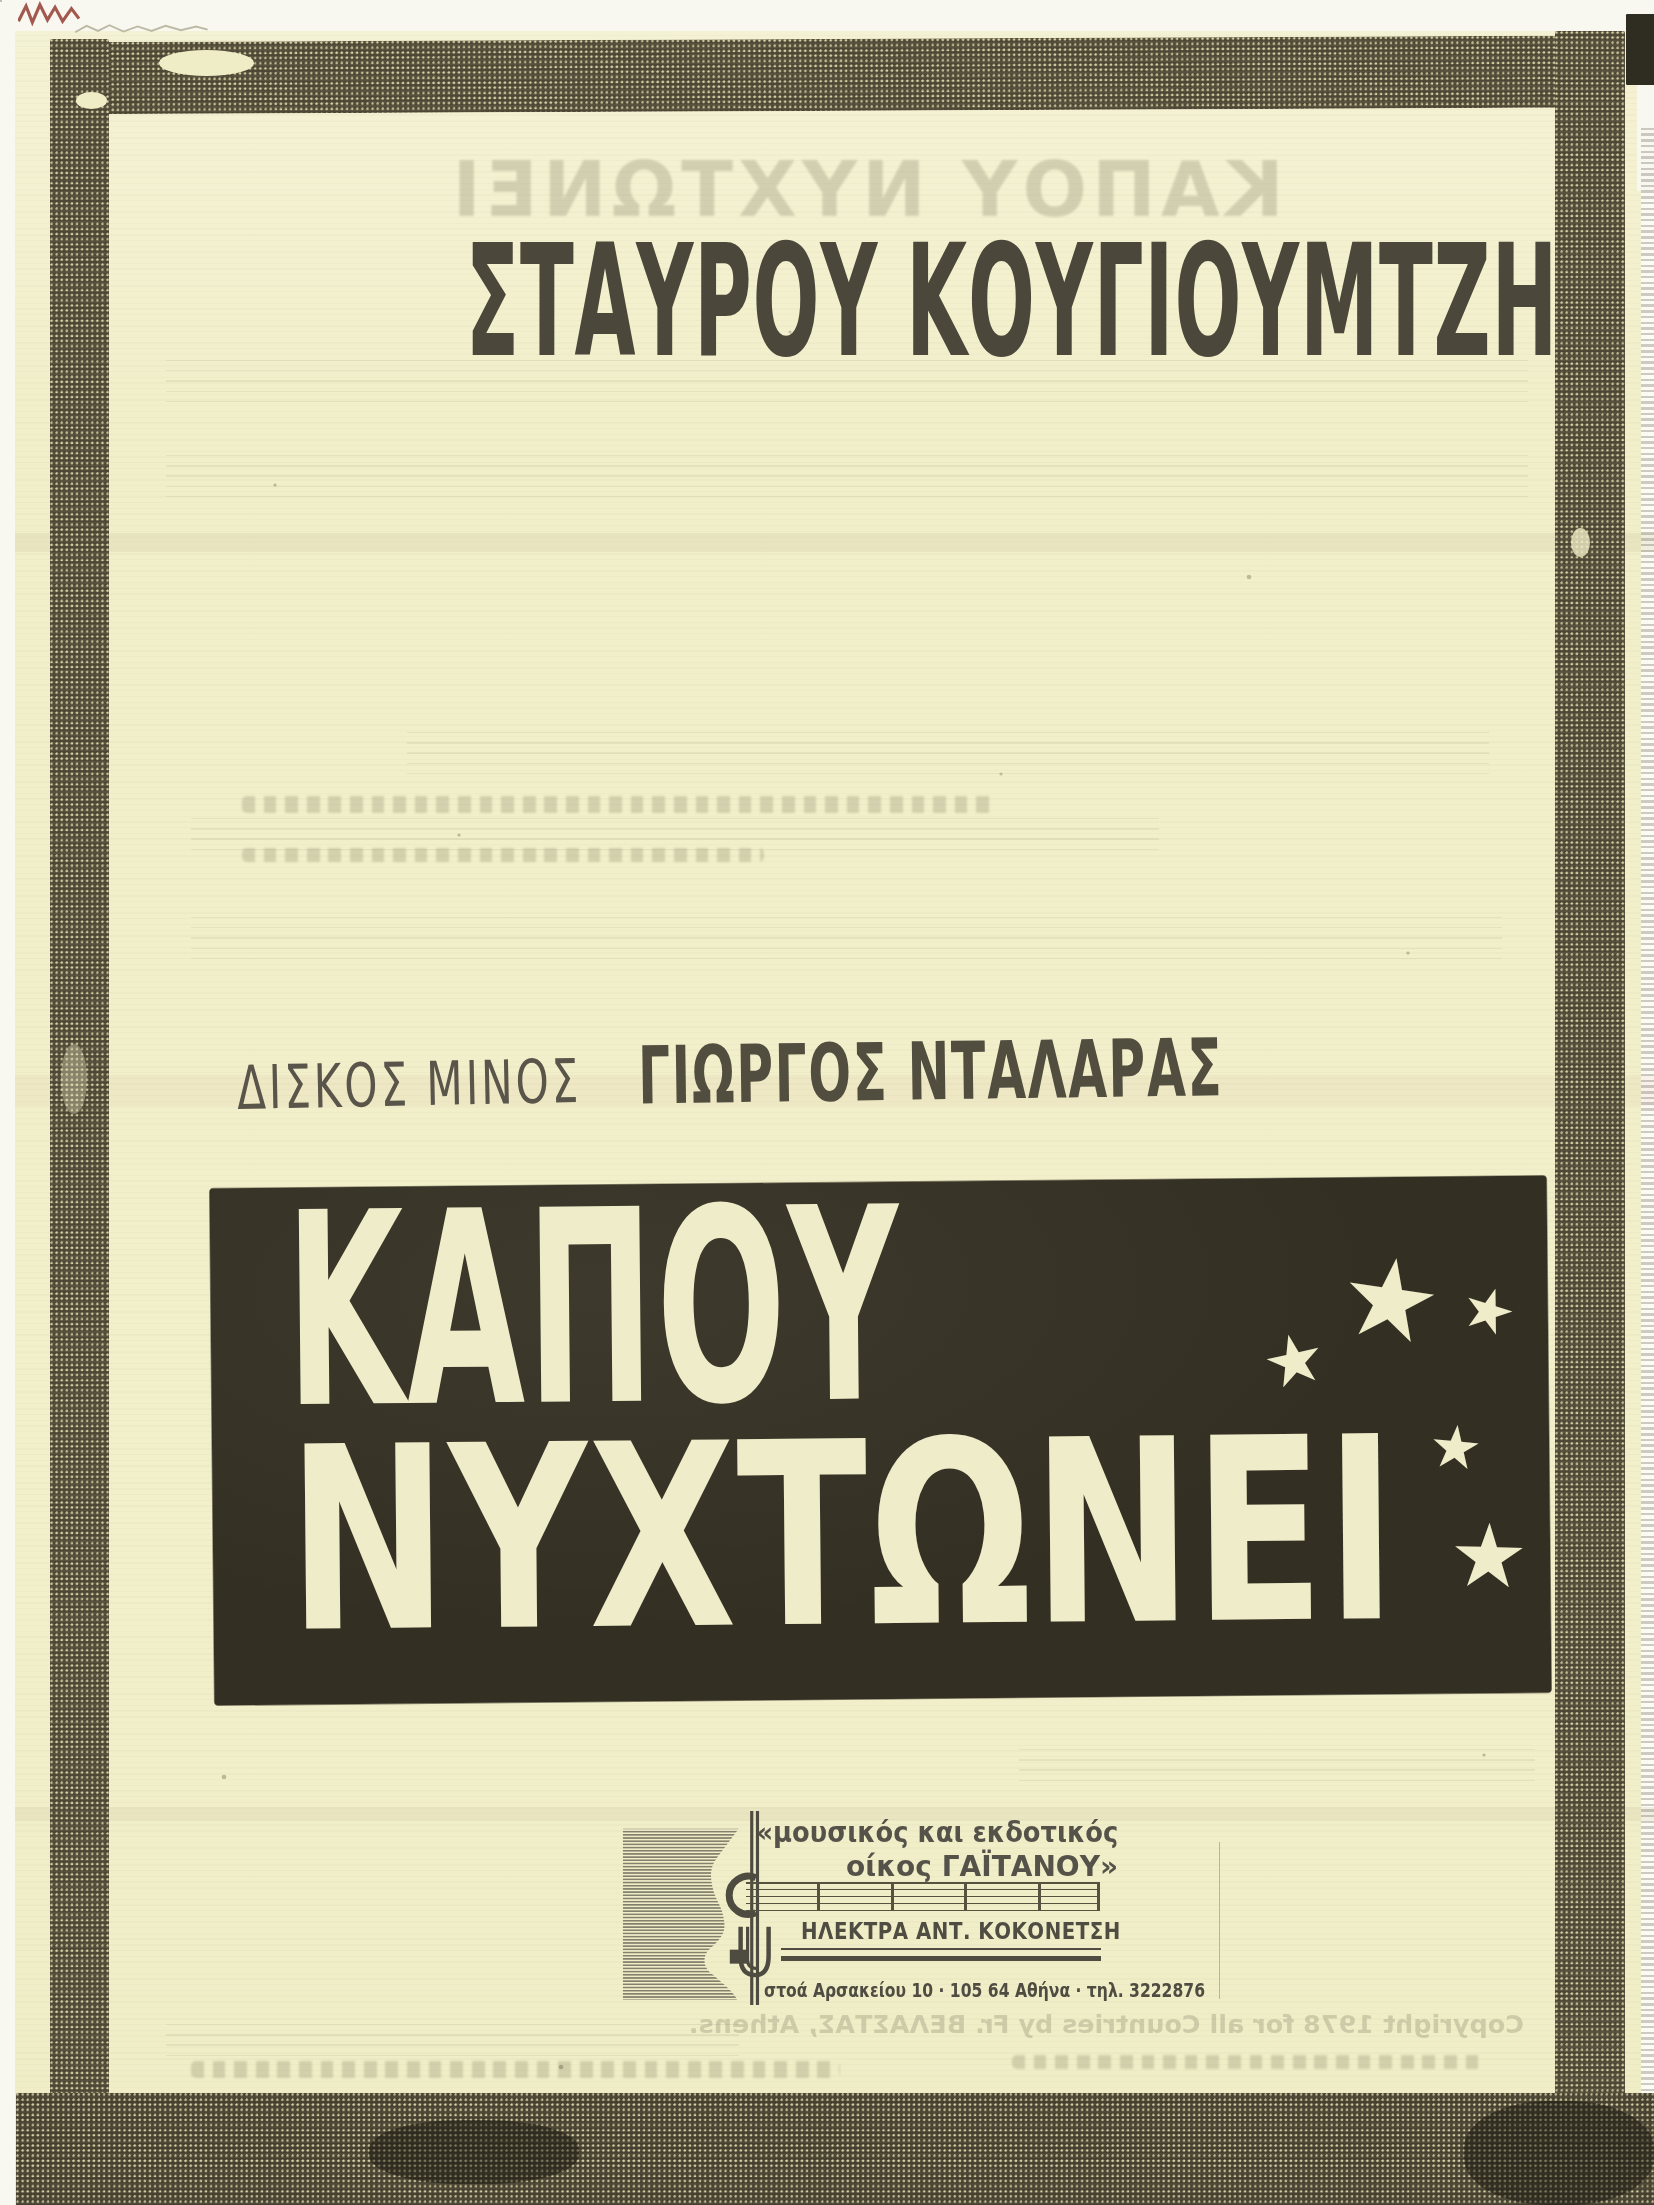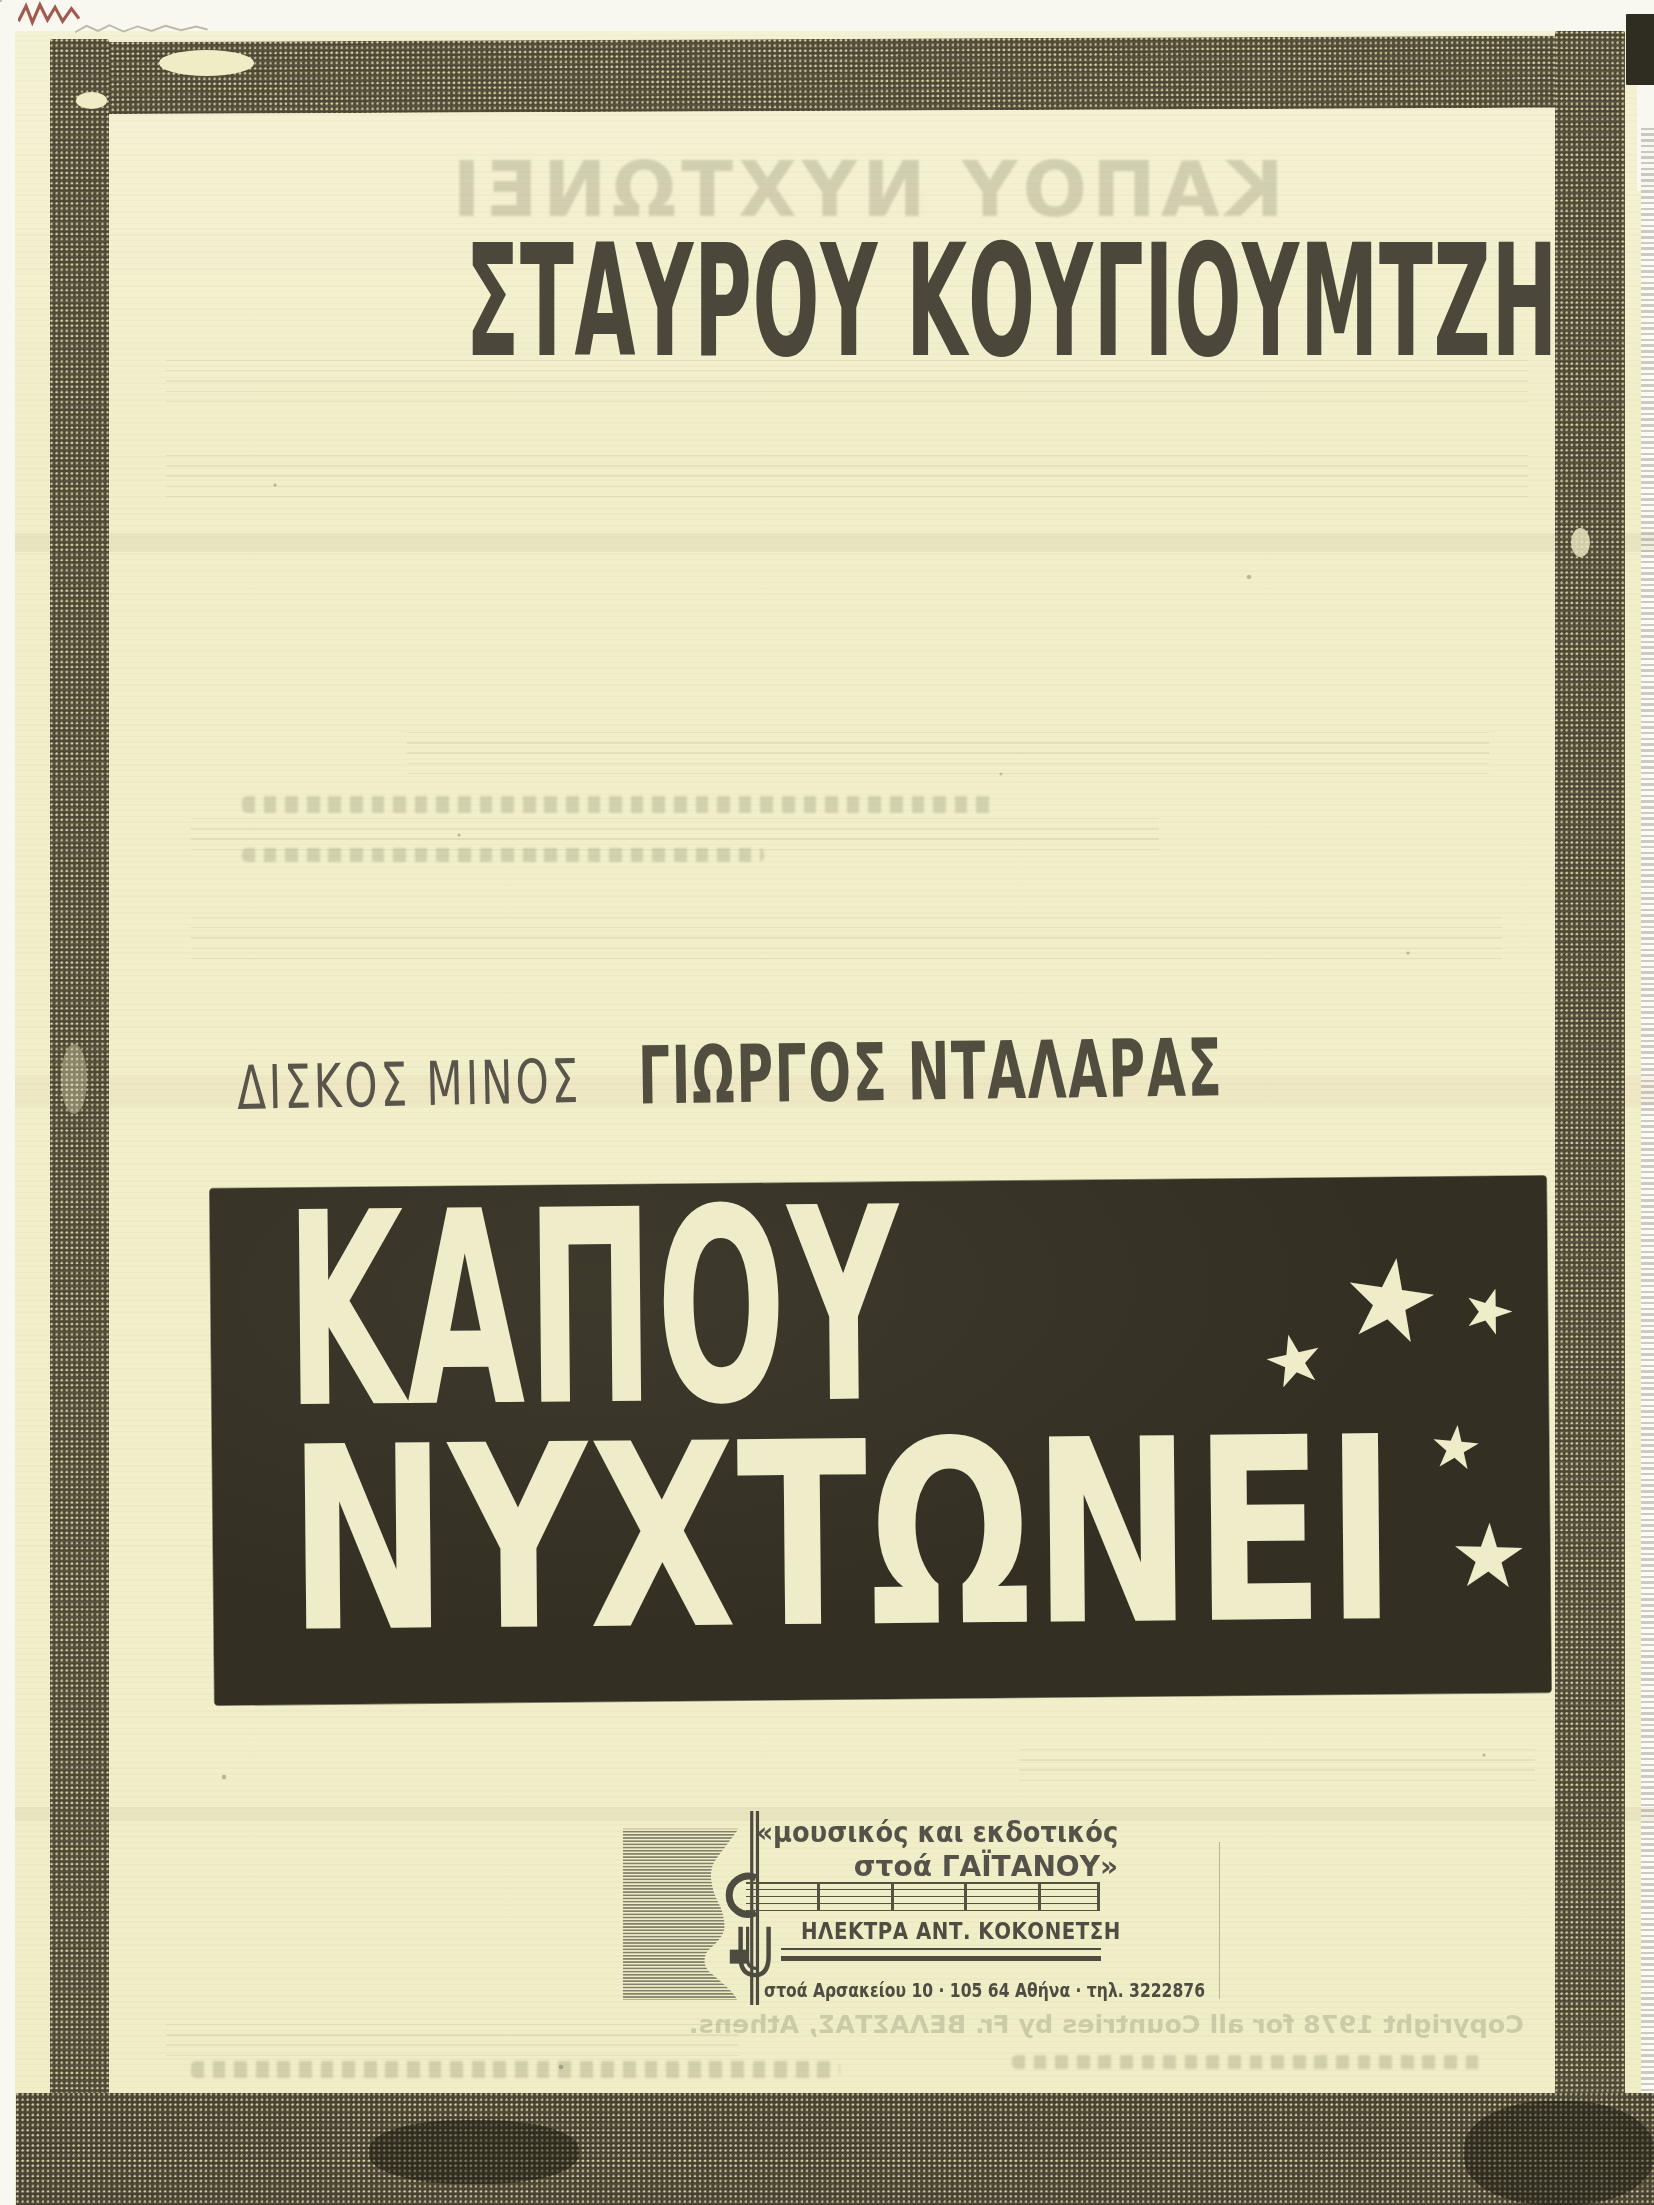--- a/index.html
+++ b/index.html
@@ -171,21 +171,21 @@
              L202,297 H23 Z" fill="url(#hlines)"></path>
     <path d="M232,105 A30,30 0 1 0 232,160" fill="none" stroke="#4e4b40" stroke-width="11"></path>
     <rect x="223" y="0" width="5" height="305" fill="#4e4b40"></rect>
     <rect x="232" y="0" width="5" height="305" fill="#4e4b40"></rect>
     <rect x="191" y="218" width="30" height="22" fill="#4e4b40"></rect>
     <path d="M208,182 L208,230 Q208,258 231,258 Q252,258 252,228 L252,182" fill="none" stroke="#4e4b40" stroke-width="7"></path>
     <path d="M219,182 L219,234 Q219,248 235,248" fill="none" stroke="#4e4b40" stroke-width="5"></path>
   </svg>
 
   <div class="pub-text pub-tag1">«μουσικός και εκδοτικός</div>
-  <div class="pub-text pub-tag2">στοά ΓΑΪΤΑΝΟΥ»</div>
+  <div class="pub-text pub-tag2">οίκος ΓΑΪΤΑΝΟΥ»</div>
 
   <div class="pub-staff">
     <div class="barline" style="left:71px;"></div>
     <div class="barline" style="left:145px;"></div>
     <div class="barline" style="left:218px;"></div>
     <div class="barline" style="left:292px;"></div>
     <div class="barline" style="left:351px;"></div>
   </div>
 
   <div class="pub-text pub-name">ΗΛΕΚΤΡΑ ΑΝΤ. ΚΟΚΟΝΕΤΣΗ</div>

